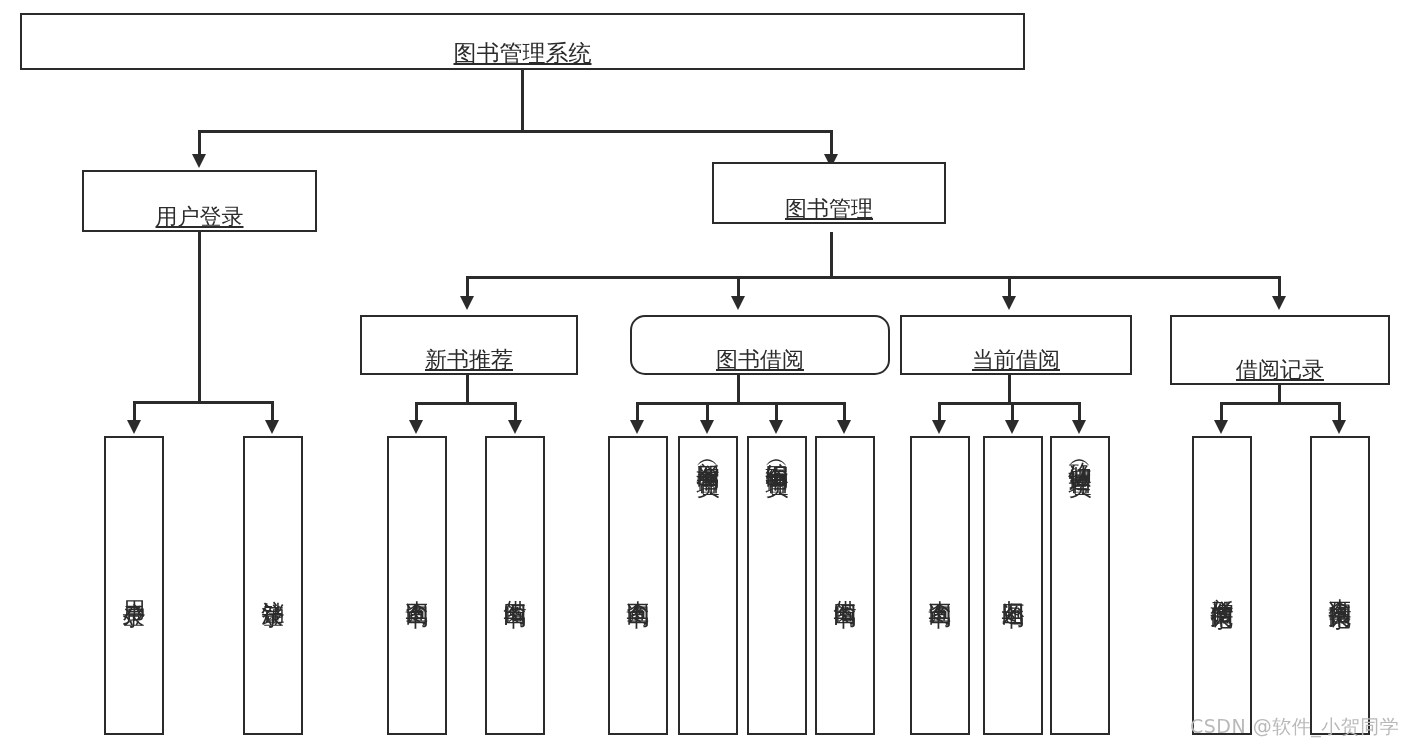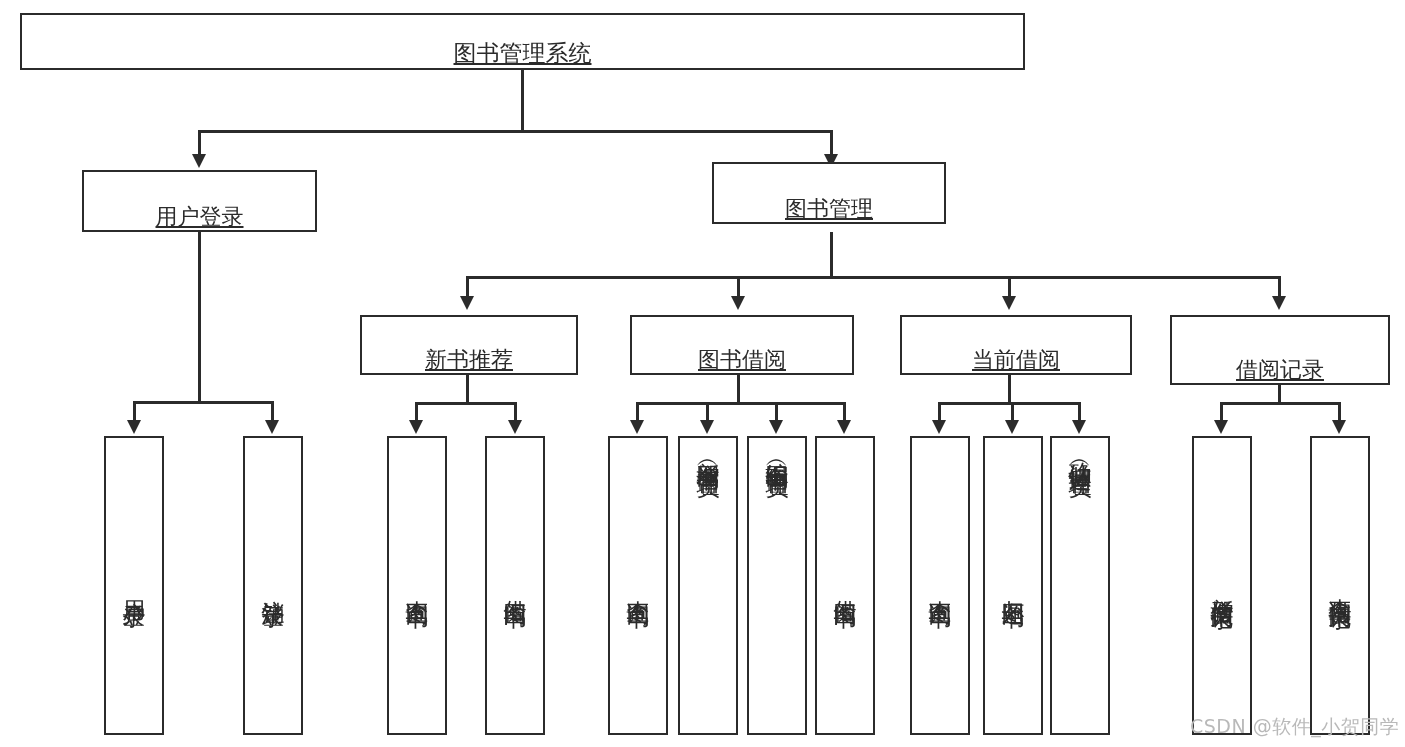--- a/index.html
+++ b/index.html
@@ -153,21 +153,21 @@
   </div>
 
   <div class="node lvl2" style="left:712px;top:162px;width:234px;height:62px;">
     <span>图书管理</span>
   </div>
 
   <div class="node lvl3" style="left:360px;top:315px;width:218px;height:60px;">
     <span>新书推荐</span>
   </div>
 
-  <div class="node lvl3" style="left:630px;top:315px;width:224px;height:60px;">
+  <div class="node lvl3" style="left:630px;top:315px;width:260px;height:60px;border-radius:15px;">
     <span>图书借阅</span>
   </div>
 
   <div class="node lvl3" style="left:900px;top:315px;width:232px;height:60px;">
     <span>当前借阅</span>
   </div>
 
   <div class="node lvl3" style="left:1170px;top:315px;width:220px;height:70px;">
     <span>借阅记录</span>
   </div>

